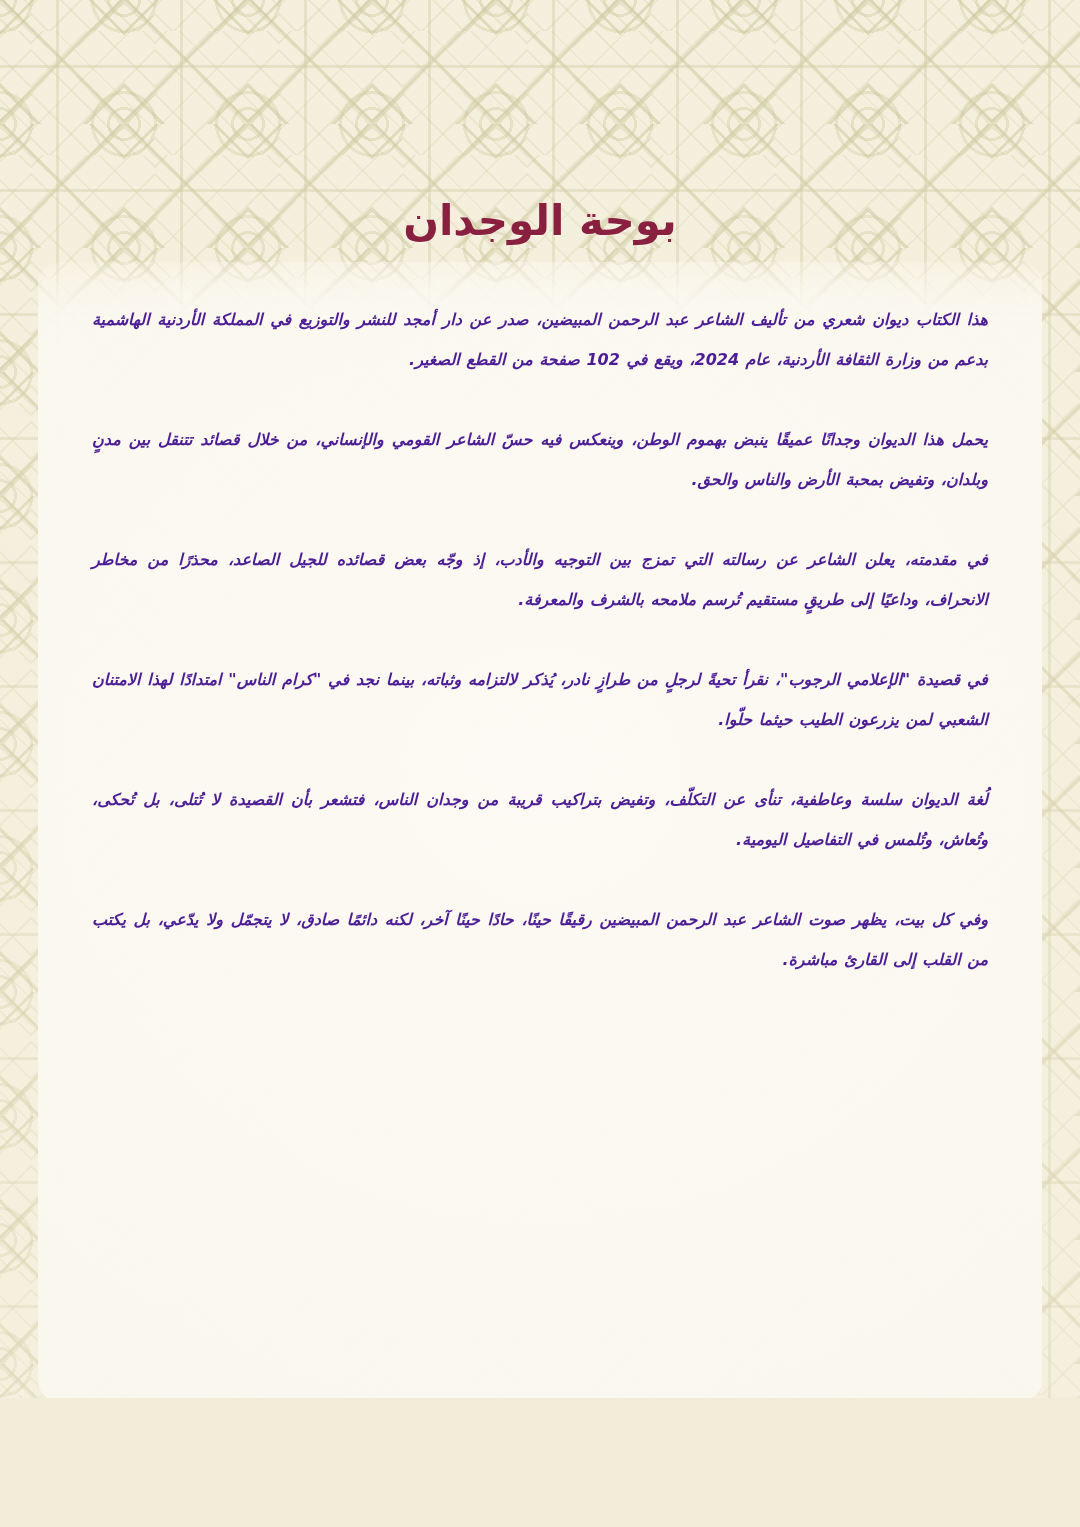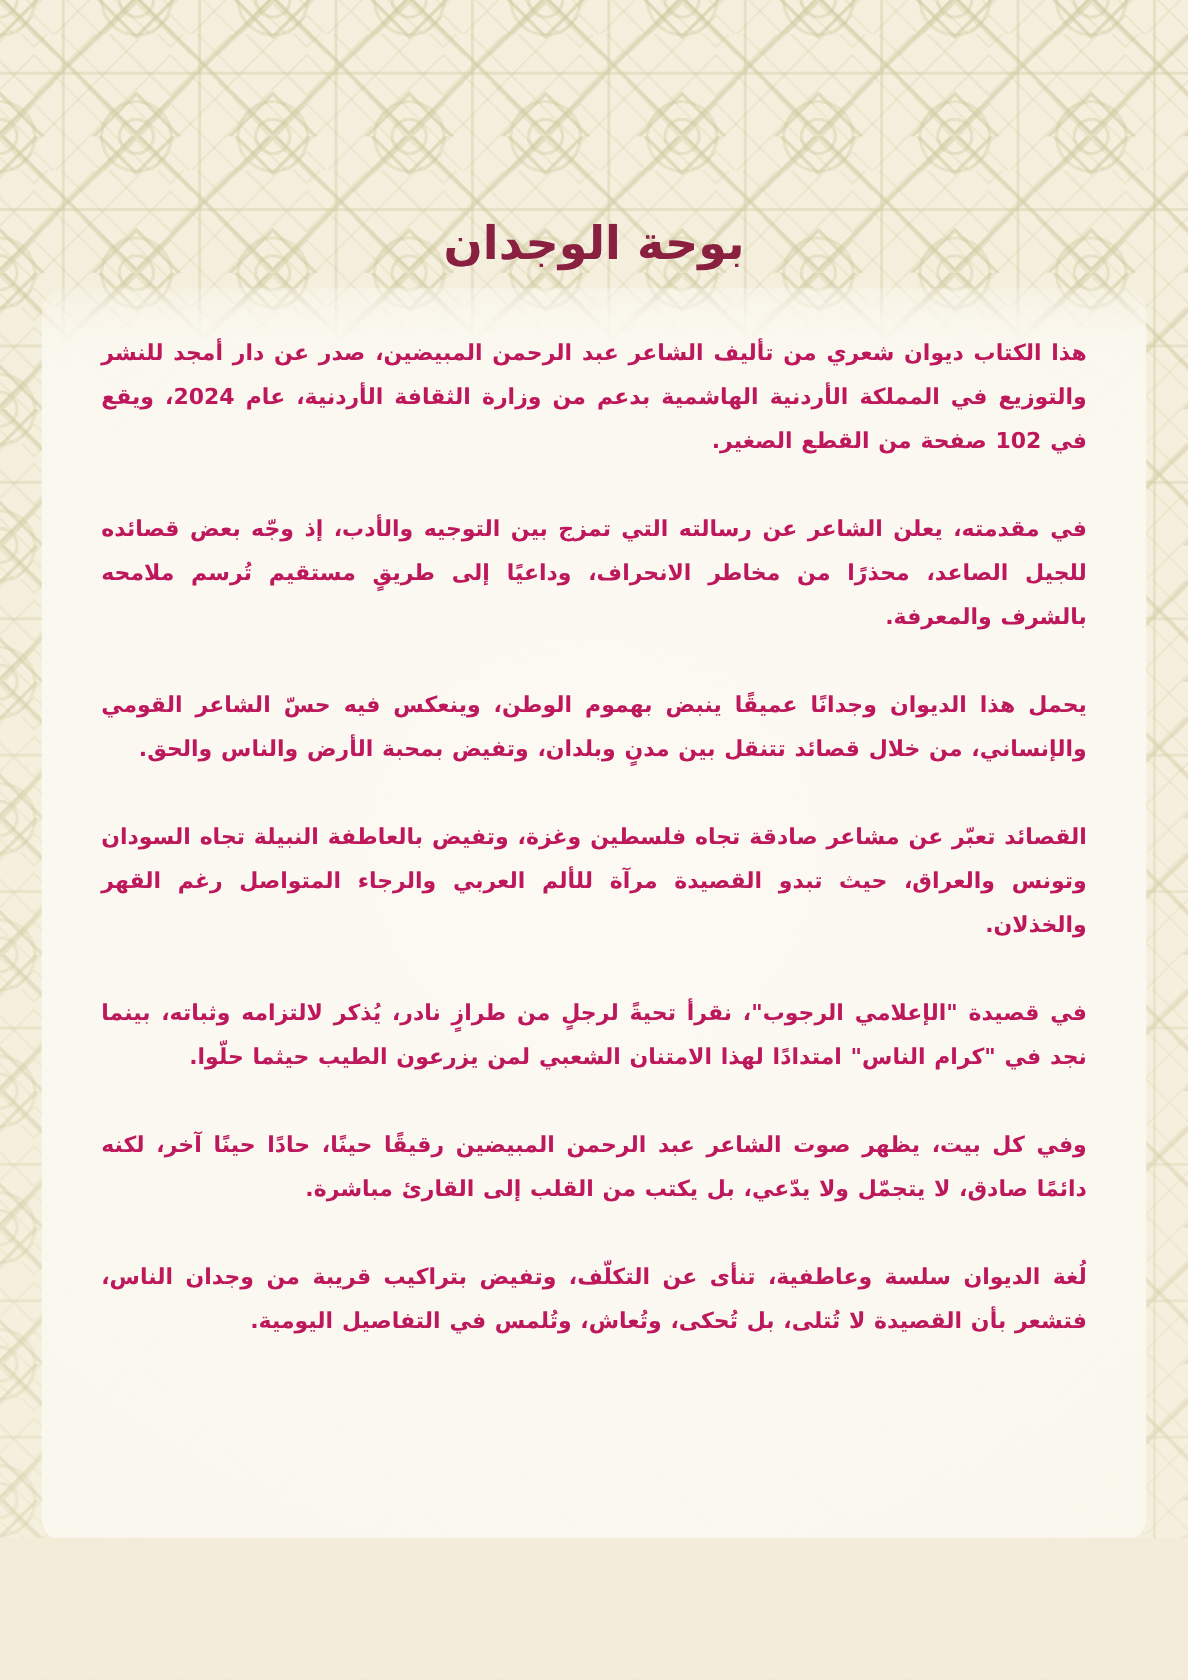--- a/index.html
+++ b/index.html
@@ -180,27 +180,28 @@
     position: absolute;
     top: 300px;
     left: 92px;
     width: 896px;
     z-index: 6;
     direction: rtl;
     text-align: justify;
     text-align-last: right;
   }
   .para {
-    font-size: 20px;
+    font-size: 16px;
     line-height: 40px;
-    color: #be185d;
+    color: #4c1d95;
     font-weight: 600;
     margin: 0 0 40px 0;
     letter-spacing: 0.1px;
     word-spacing: 1px;
+    font-style: italic;
   }
   .para:last-child {
     margin-bottom: 0;
   }
 </style>
 </head>
 <body>
 
 <div class="page">
 
@@ -213,21 +214,20 @@
   <div class="card">
     <div class="card-inner-glow"></div>
   </div>
 
   <div class="bottom-band"></div>
 
   <h1 class="title">بوحة الوجدان</h1>
 
   <div class="content">
     <p class="para">هذا الكتاب ديوان شعري من تأليف الشاعر عبد الرحمن المبيضين، صدر عن دار أمجد للنشر والتوزيع في المملكة الأردنية الهاشمية بدعم من وزارة الثقافة الأردنية، عام 2024، ويقع في 102 صفحة من القطع الصغير.</p>
+    <p class="para">يحمل هذا الديوان وجدانًا عميقًا ينبض بهموم الوطن، وينعكس فيه حسّ الشاعر القومي والإنساني، من خلال قصائد تتنقل بين مدنٍ وبلدان، وتفيض بمحبة الأرض والناس والحق.</p>
     <p class="para">في مقدمته، يعلن الشاعر عن رسالته التي تمزج بين التوجيه والأدب، إذ وجّه بعض قصائده للجيل الصاعد، محذرًا من مخاطر الانحراف، وداعيًا إلى طريقٍ مستقيم تُرسم ملامحه بالشرف والمعرفة.</p>
-    <p class="para">يحمل هذا الديوان وجدانًا عميقًا ينبض بهموم الوطن، وينعكس فيه حسّ الشاعر القومي والإنساني، من خلال قصائد تتنقل بين مدنٍ وبلدان، وتفيض بمحبة الأرض والناس والحق.</p>
-    <p class="para">القصائد تعبّر عن مشاعر صادقة تجاه فلسطين وغزة، وتفيض بالعاطفة النبيلة تجاه السودان وتونس والعراق، حيث تبدو القصيدة مرآة للألم العربي والرجاء المتواصل رغم القهر والخذلان.</p>
     <p class="para">في قصيدة "الإعلامي الرجوب"، نقرأ تحيةً لرجلٍ من طرازٍ نادر، يُذكر لالتزامه وثباته، بينما نجد في "كرام الناس" امتدادًا لهذا الامتنان الشعبي لمن يزرعون الطيب حيثما حلّوا.</p>
+    <p class="para">لُغة الديوان سلسة وعاطفية، تنأى عن التكلّف، وتفيض بتراكيب قريبة من وجدان الناس، فتشعر بأن القصيدة لا تُتلى، بل تُحكى، وتُعاش، وتُلمس في التفاصيل اليومية.</p>
     <p class="para">وفي كل بيت، يظهر صوت الشاعر عبد الرحمن المبيضين رقيقًا حينًا، حادًا حينًا آخر، لكنه دائمًا صادق، لا يتجمّل ولا يدّعي، بل يكتب من القلب إلى القارئ مباشرة.</p>
-    <p class="para">لُغة الديوان سلسة وعاطفية، تنأى عن التكلّف، وتفيض بتراكيب قريبة من وجدان الناس، فتشعر بأن القصيدة لا تُتلى، بل تُحكى، وتُعاش، وتُلمس في التفاصيل اليومية.</p>
   </div>
 
 </div>
 
 </body></html>

